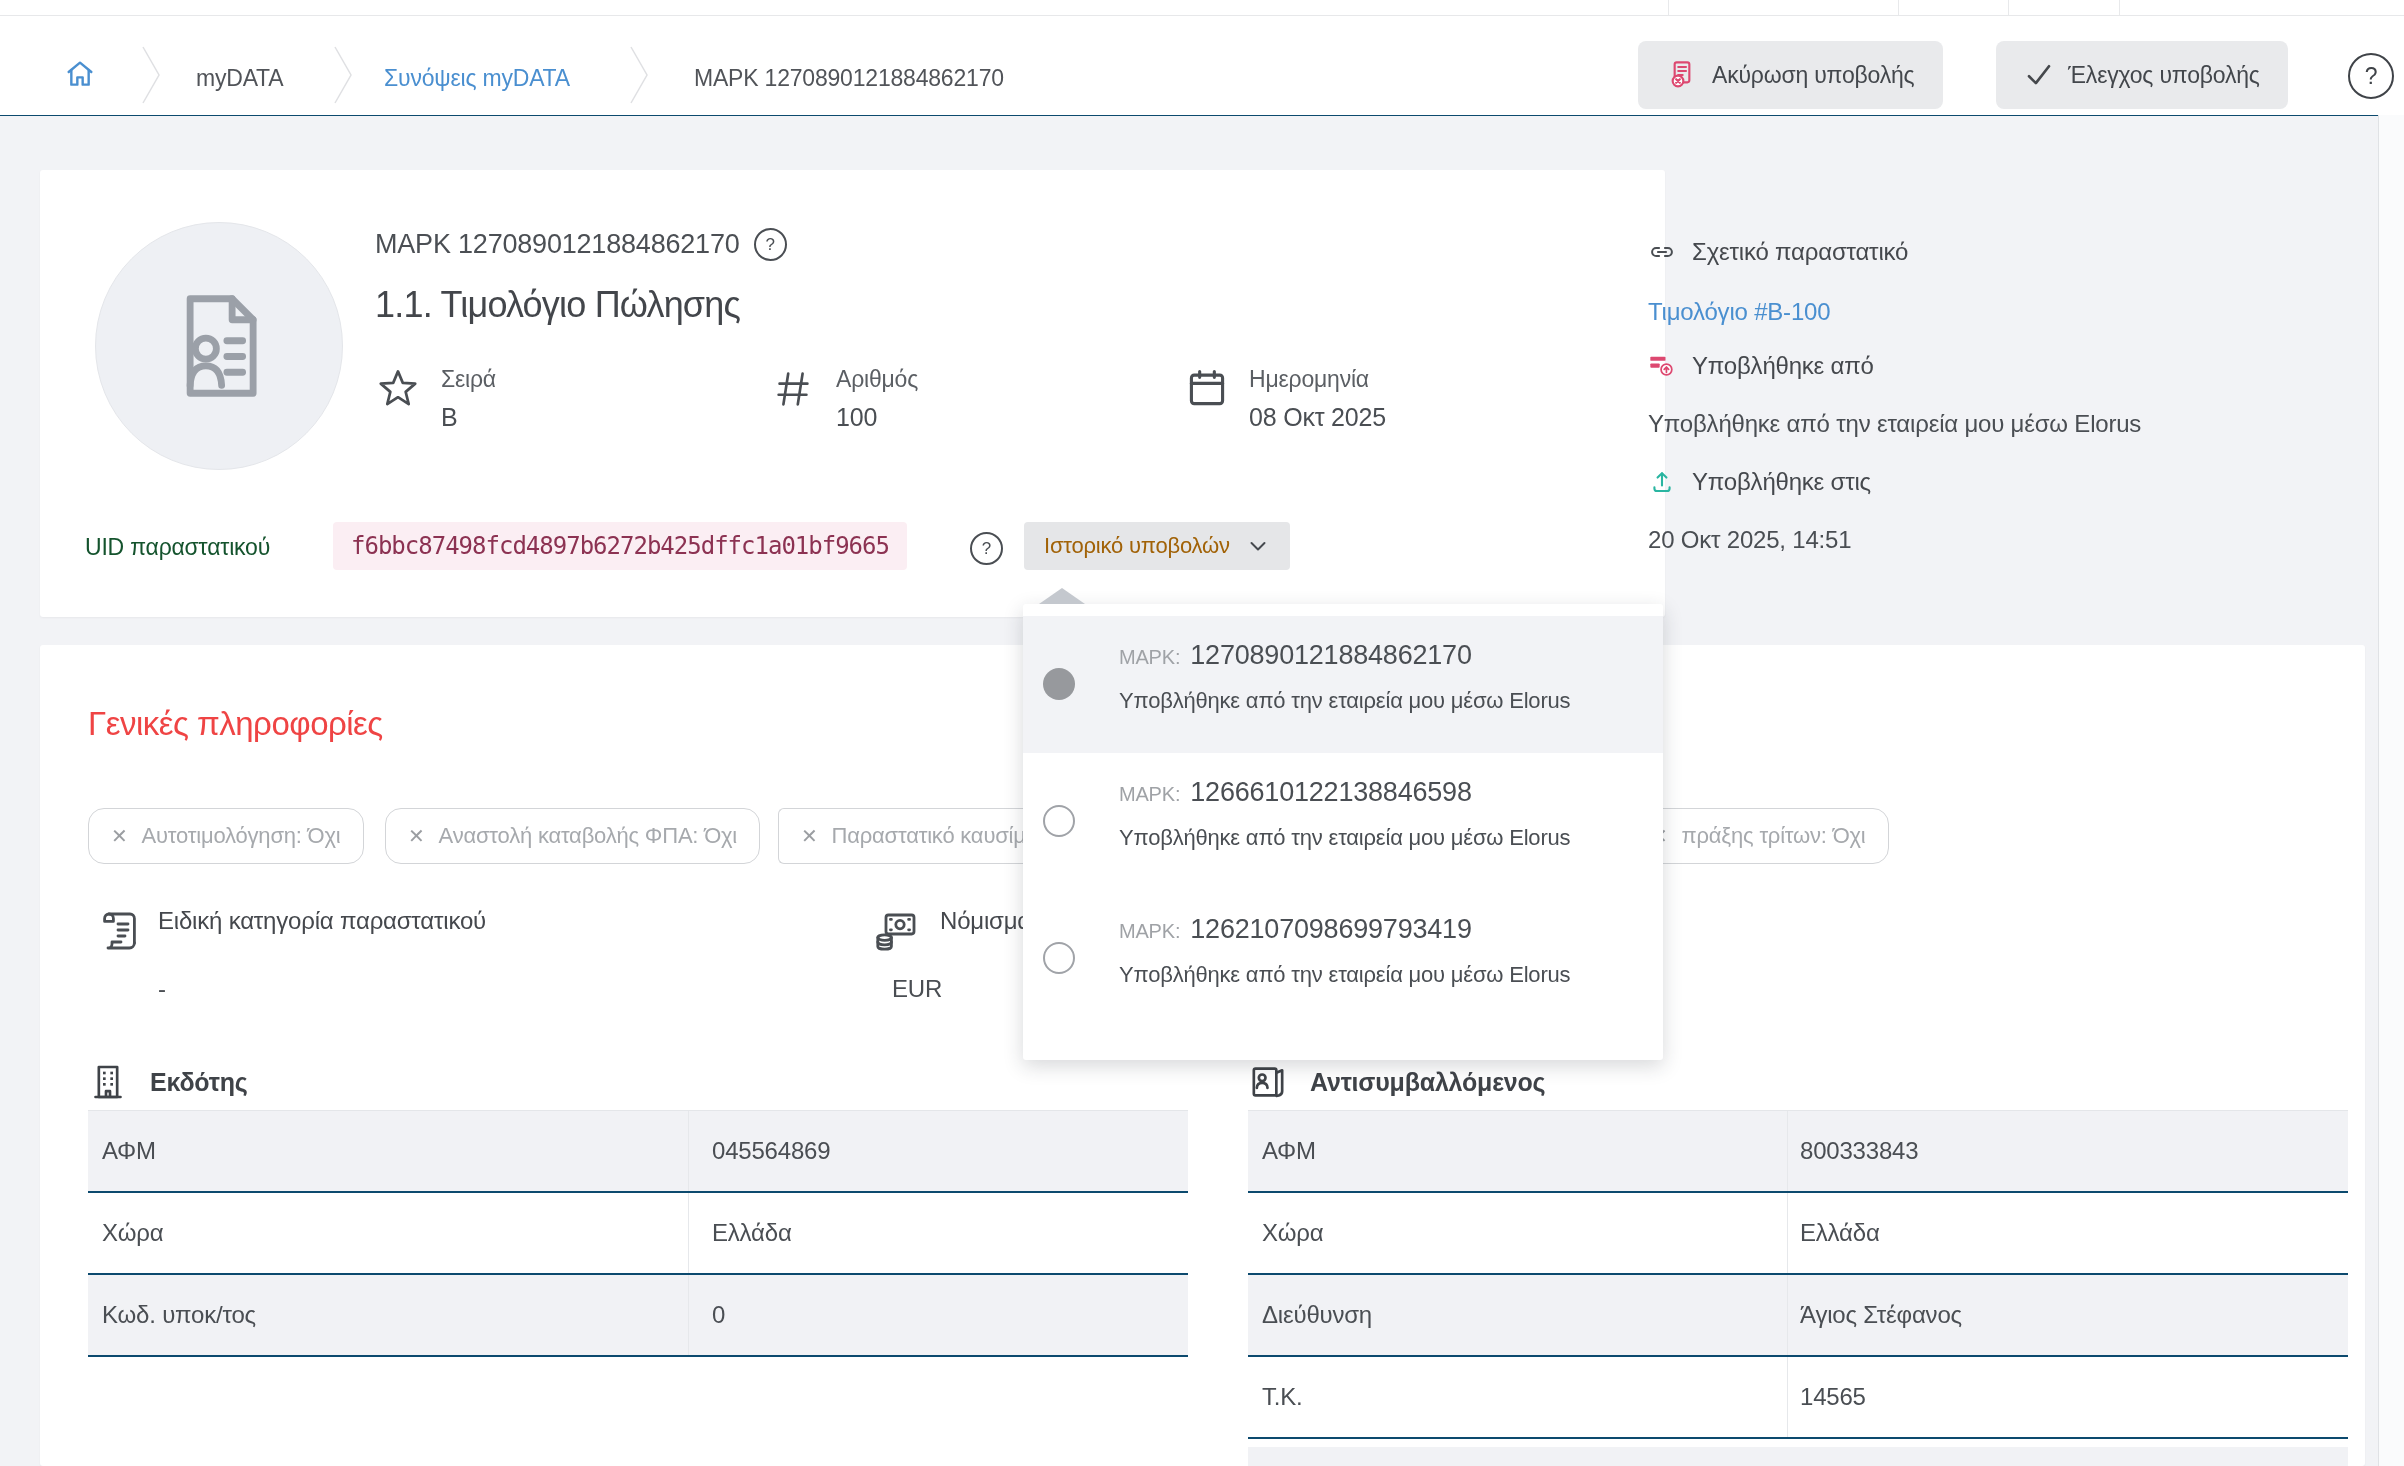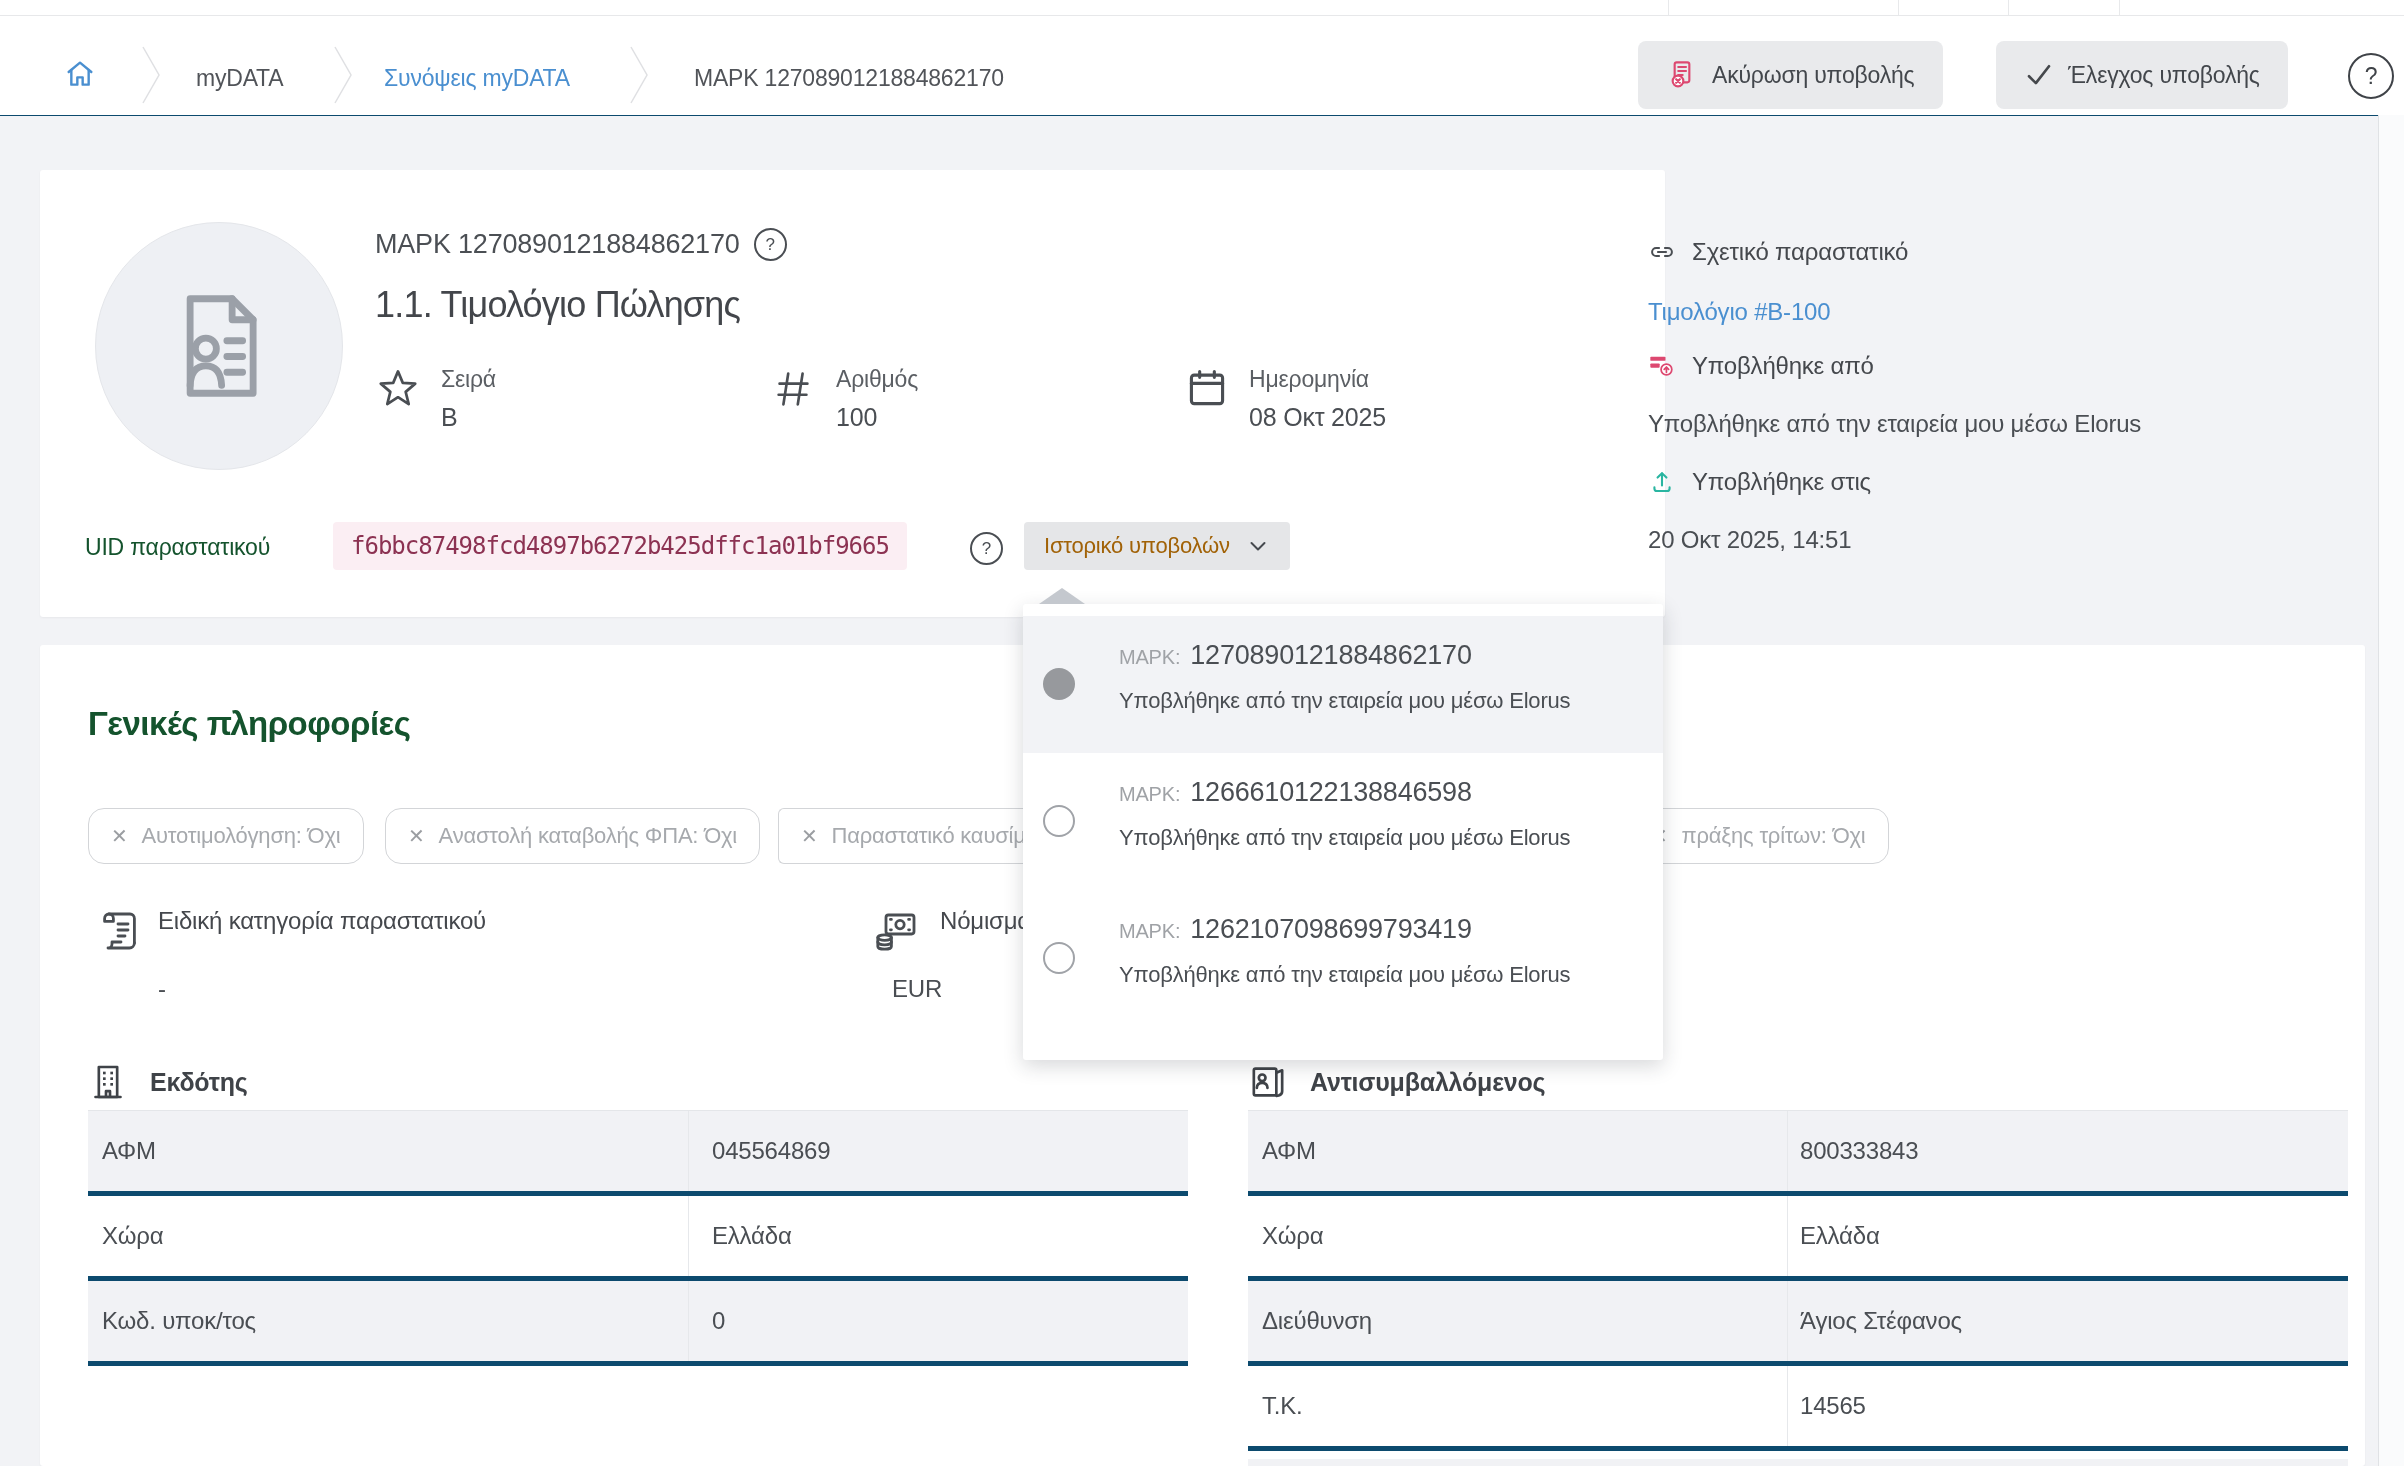--- a/index.html
+++ b/index.html
@@ -37,30 +37,30 @@
   .uid-chip{display:inline-flex;align-items:center;height:48px;padding:0 18px;background:#fbeef3;border-radius:4px;
         font-family:"DejaVu Sans Mono","Liberation Mono",monospace;font-size:24px;letter-spacing:-1px;color:#8c3252;}
   .hist-btn{display:inline-flex;align-items:center;gap:16px;height:48px;padding:0 20px;background:#e5e6e8;
         border-radius:4px;font-size:22px;color:#a16207;cursor:pointer;}
   
   .info-label-row{display:flex;align-items:center;gap:16px;}
   .info-label{font-size:24px;color:#45484d;}
   .info-value{font-size:24px;color:#4a4e53;}
   .info-link{font-size:24px;color:#4a8fd0;cursor:pointer;}
   
-  .h2{font-size:33px;font-weight:700;color:#14532d;letter-spacing:-0.5px;}
+  .h2{font-size:33px;font-weight:400;color:#ef4444;letter-spacing:-0.5px;}
   .chip{position:absolute;display:inline-flex;align-items:center;gap:14px;height:54px;padding:0 22px;
         border:1px solid #d3d5d8;border-radius:16px;background:#fff;font-size:22px;color:#a6a9ad;white-space:nowrap;cursor:pointer;}
   .chip-x{color:#9b9ea2;font-size:20px;line-height:20px;}
   .chip-x::before{content:"✕";}
   .fld-label{font-size:24px;color:#45484d;}
   .fld-value{font-size:24px;color:#4a4e53;}
   .tbl-title{font-size:25px;font-weight:700;color:#3f4348;}
   .tbl{position:absolute;width:1100px;border-top:1px solid #e4e6e9;}
-  .tbl-row{position:relative;display:flex;align-items:center;height:80px;border-bottom:5px solid #0c4a6e;font-size:24px;color:#4a4e53;}
+  .tbl-row{position:relative;display:flex;align-items:center;height:80px;border-bottom:2px solid #0c4a6e;font-size:24px;color:#4a4e53;}
   .tbl-row.striped{background:#f1f2f5;}
   .tbl-row .cell-label{padding-left:14px;}
   .tbl-row .cell-value{position:absolute;}
   .tbl.issuer .cell-value{left:624px;}
   .tbl.issuer .col-divider{left:600px;}
   .tbl.counterparty .cell-value{left:552px;}
   .tbl.counterparty .col-divider{left:539px;}
   .col-divider{position:absolute;top:0;bottom:0;width:1px;background:#e6e8eb;}
   
   .dropdown{left:1023px;top:604px;width:640px;height:456px;background:#fff;border-radius:3px;

